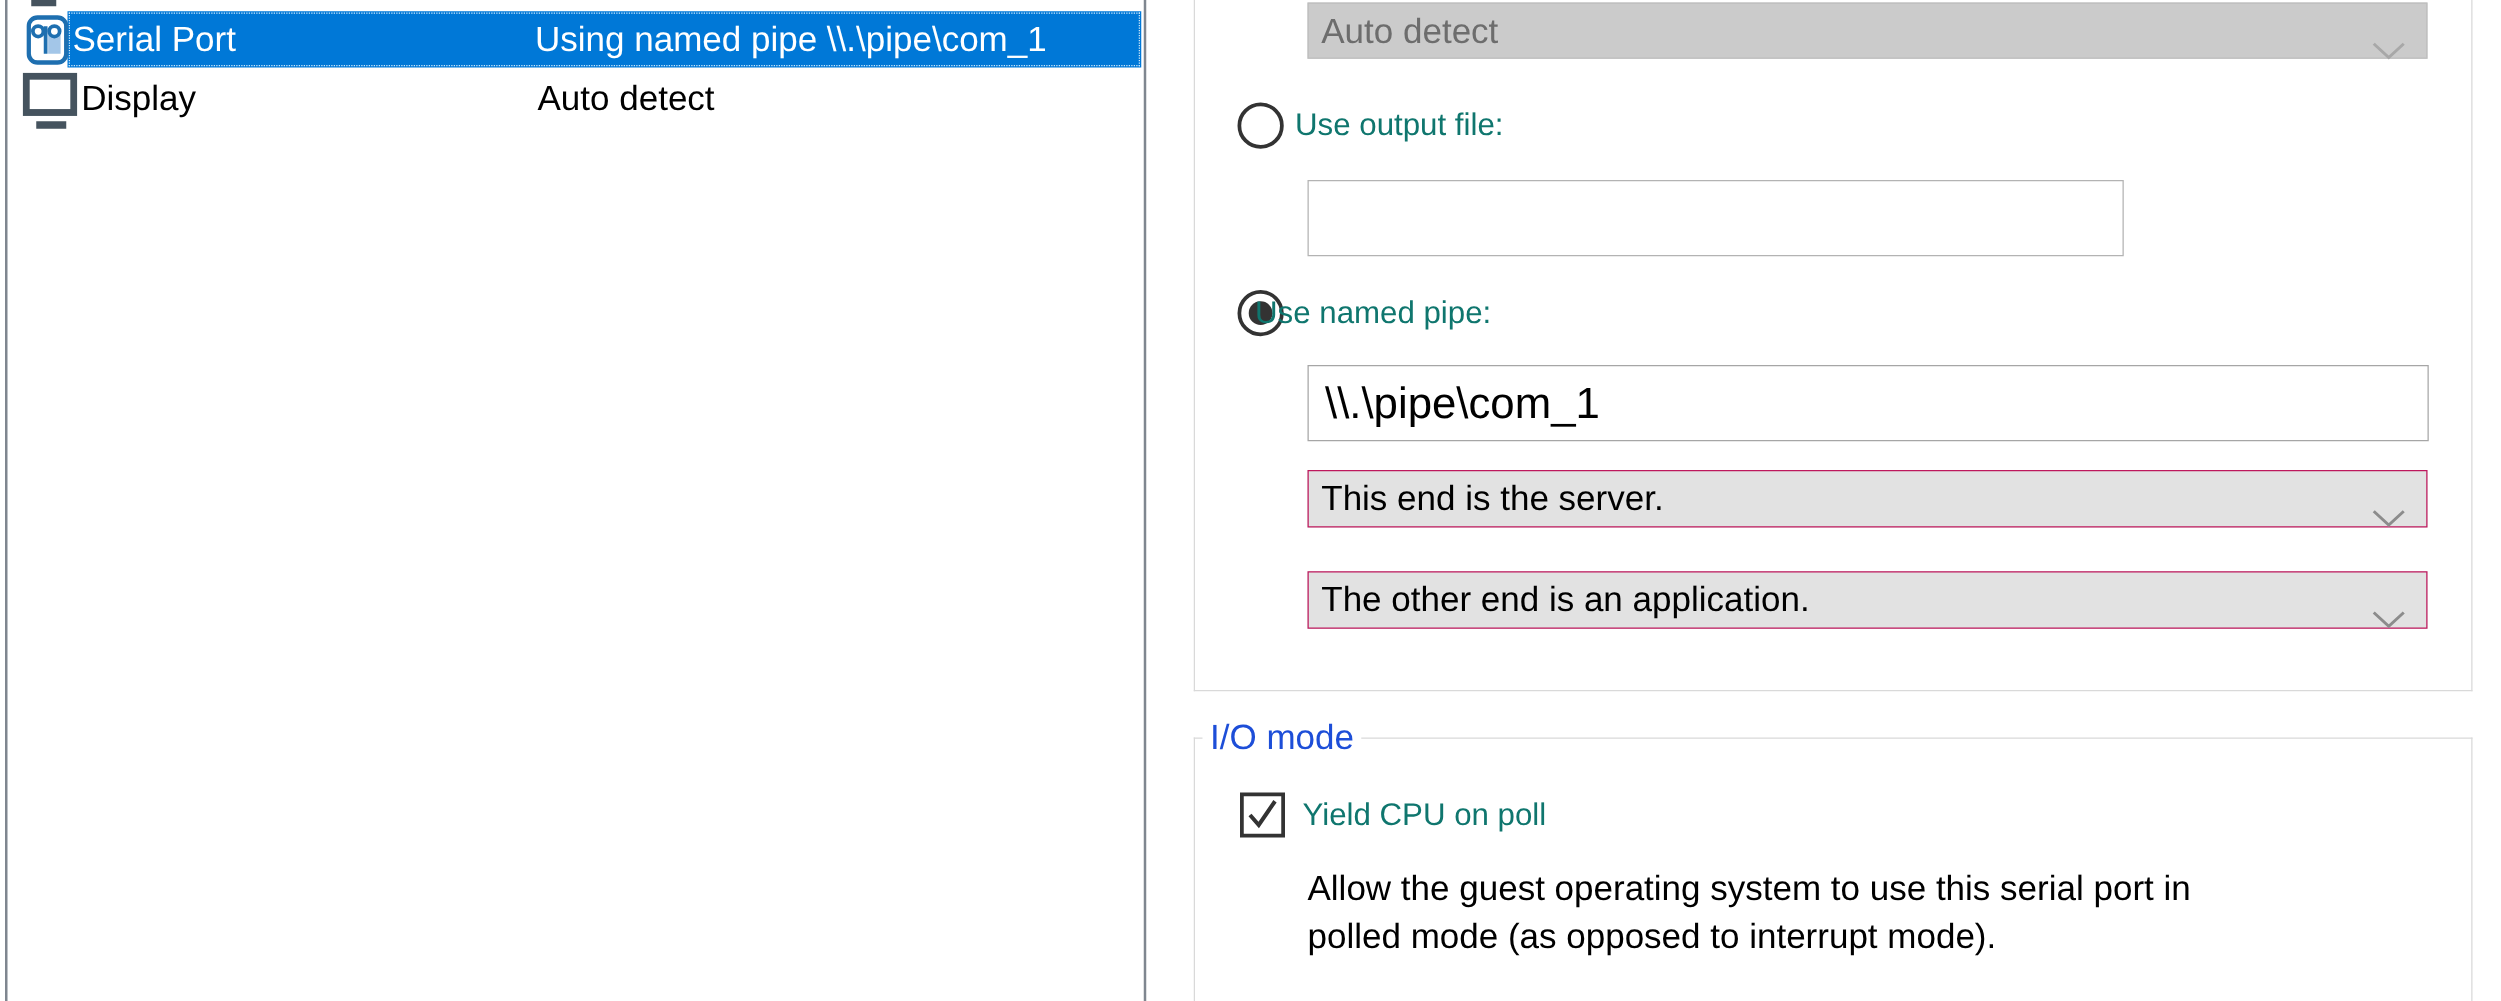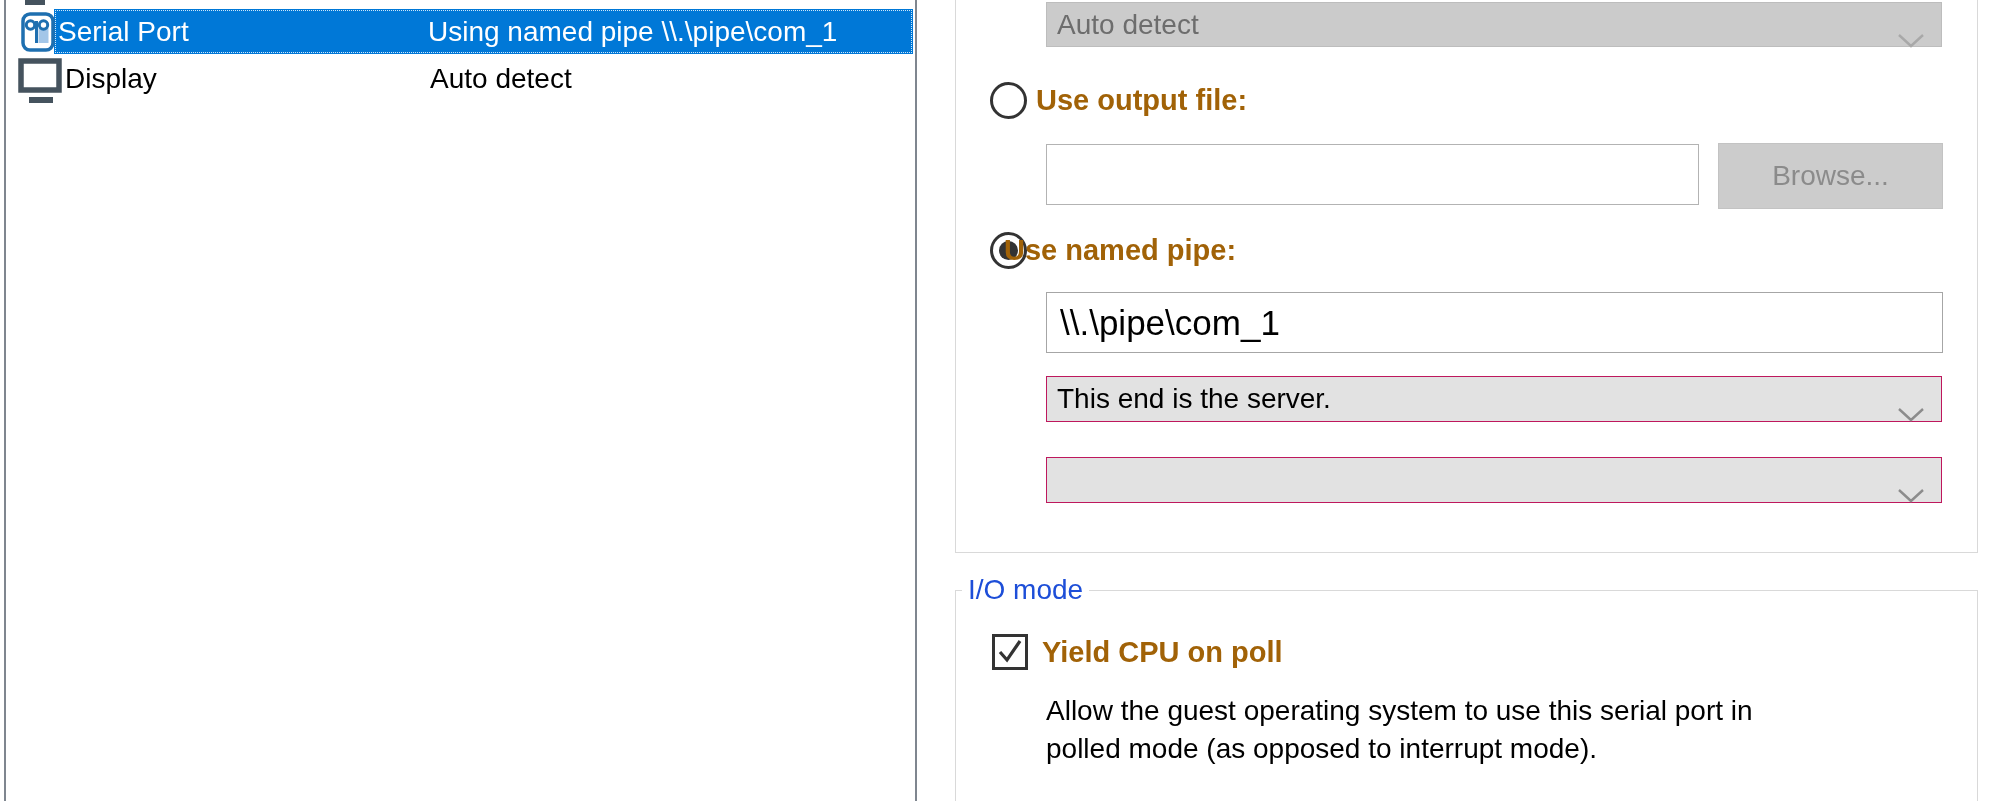--- a/index.html
+++ b/index.html
@@ -41,21 +41,21 @@
 
   .radio { position:absolute; width:37px; height:37px; border:3px solid #333333;
            border-radius:50%; background:#fff; }
   .radio .dot { position:absolute; left:6px; top:6px; width:19px; height:19px;
                 border-radius:50%; background:#333333; display:none; }
   .radio.checked .dot { display:block; }
 
   .checkbox { position:absolute; left:992px; top:634px; width:36px; height:36px;
               border:3px solid #333333; background:#fff; }
 
-  .ctl-label { position:absolute; font-size:29px; line-height:40px; color:#a16207; white-space:nowrap;font-weight:bold; }
+  .ctl-label { position:absolute; font-size:25px; line-height:40px; color:#0f766e; white-space:nowrap; }
   .desc { position:absolute; font-size:28px; line-height:38px; color:#000; white-space:nowrap; }
 </style>
 </head>
 <body>
 
 <div class="page">
 
   <div class="list-border left"></div>
   <div class="list-border right"></div>
 
@@ -94,39 +94,39 @@
       </svg>
     </span>
   </div>
 
   <div class="radio" style="left:990px; top:82px;">
     
   </div>
   <span class="ctl-label" style="left:1036px; top:80px;">Use output file:</span>
 
   <input class="txt" style="left: 1046px; top: 144px; width: 653px; border-color: rgb(179, 179, 179);" value="">
-  <button class="btn" style="left:1718px; top:143px; width:225px; height:66px;">Browse...</button>
 
   <div class="radio checked" style="left:990px; top:232px;">
     <div class="dot"></div>
   </div>
   <span class="ctl-label" style="left:1004px; top:230px;">Use named pipe:</span>
 
   <input class="txt" style="left: 1046px; top: 292px; width: 897px;" value="\\.\pipe\com_1">
 
   <div class="combo enabled" style="left:1046px; top:376px; width:896px;">
     <span>This end is the server.</span>
     <span class="chev">
       <svg width="28" height="16" viewBox="0 0 28 16">
         <polyline points="2,2 14,13 26,2" fill="none" stroke="#8c8c8c" stroke-width="2.4"></polyline>
       </svg>
     </span>
   </div>
 
   <div class="combo enabled" style="left:1046px; top:457px; width:896px;">
+    <span>The other end is an application.</span>
     <span class="chev">
       <svg width="28" height="16" viewBox="0 0 28 16">
         <polyline points="2,2 14,13 26,2" fill="none" stroke="#8c8c8c" stroke-width="2.4"></polyline>
       </svg>
     </span>
   </div>
 
   <div class="group iomode"></div>
   <span class="group-label">I/O mode</span>
 

